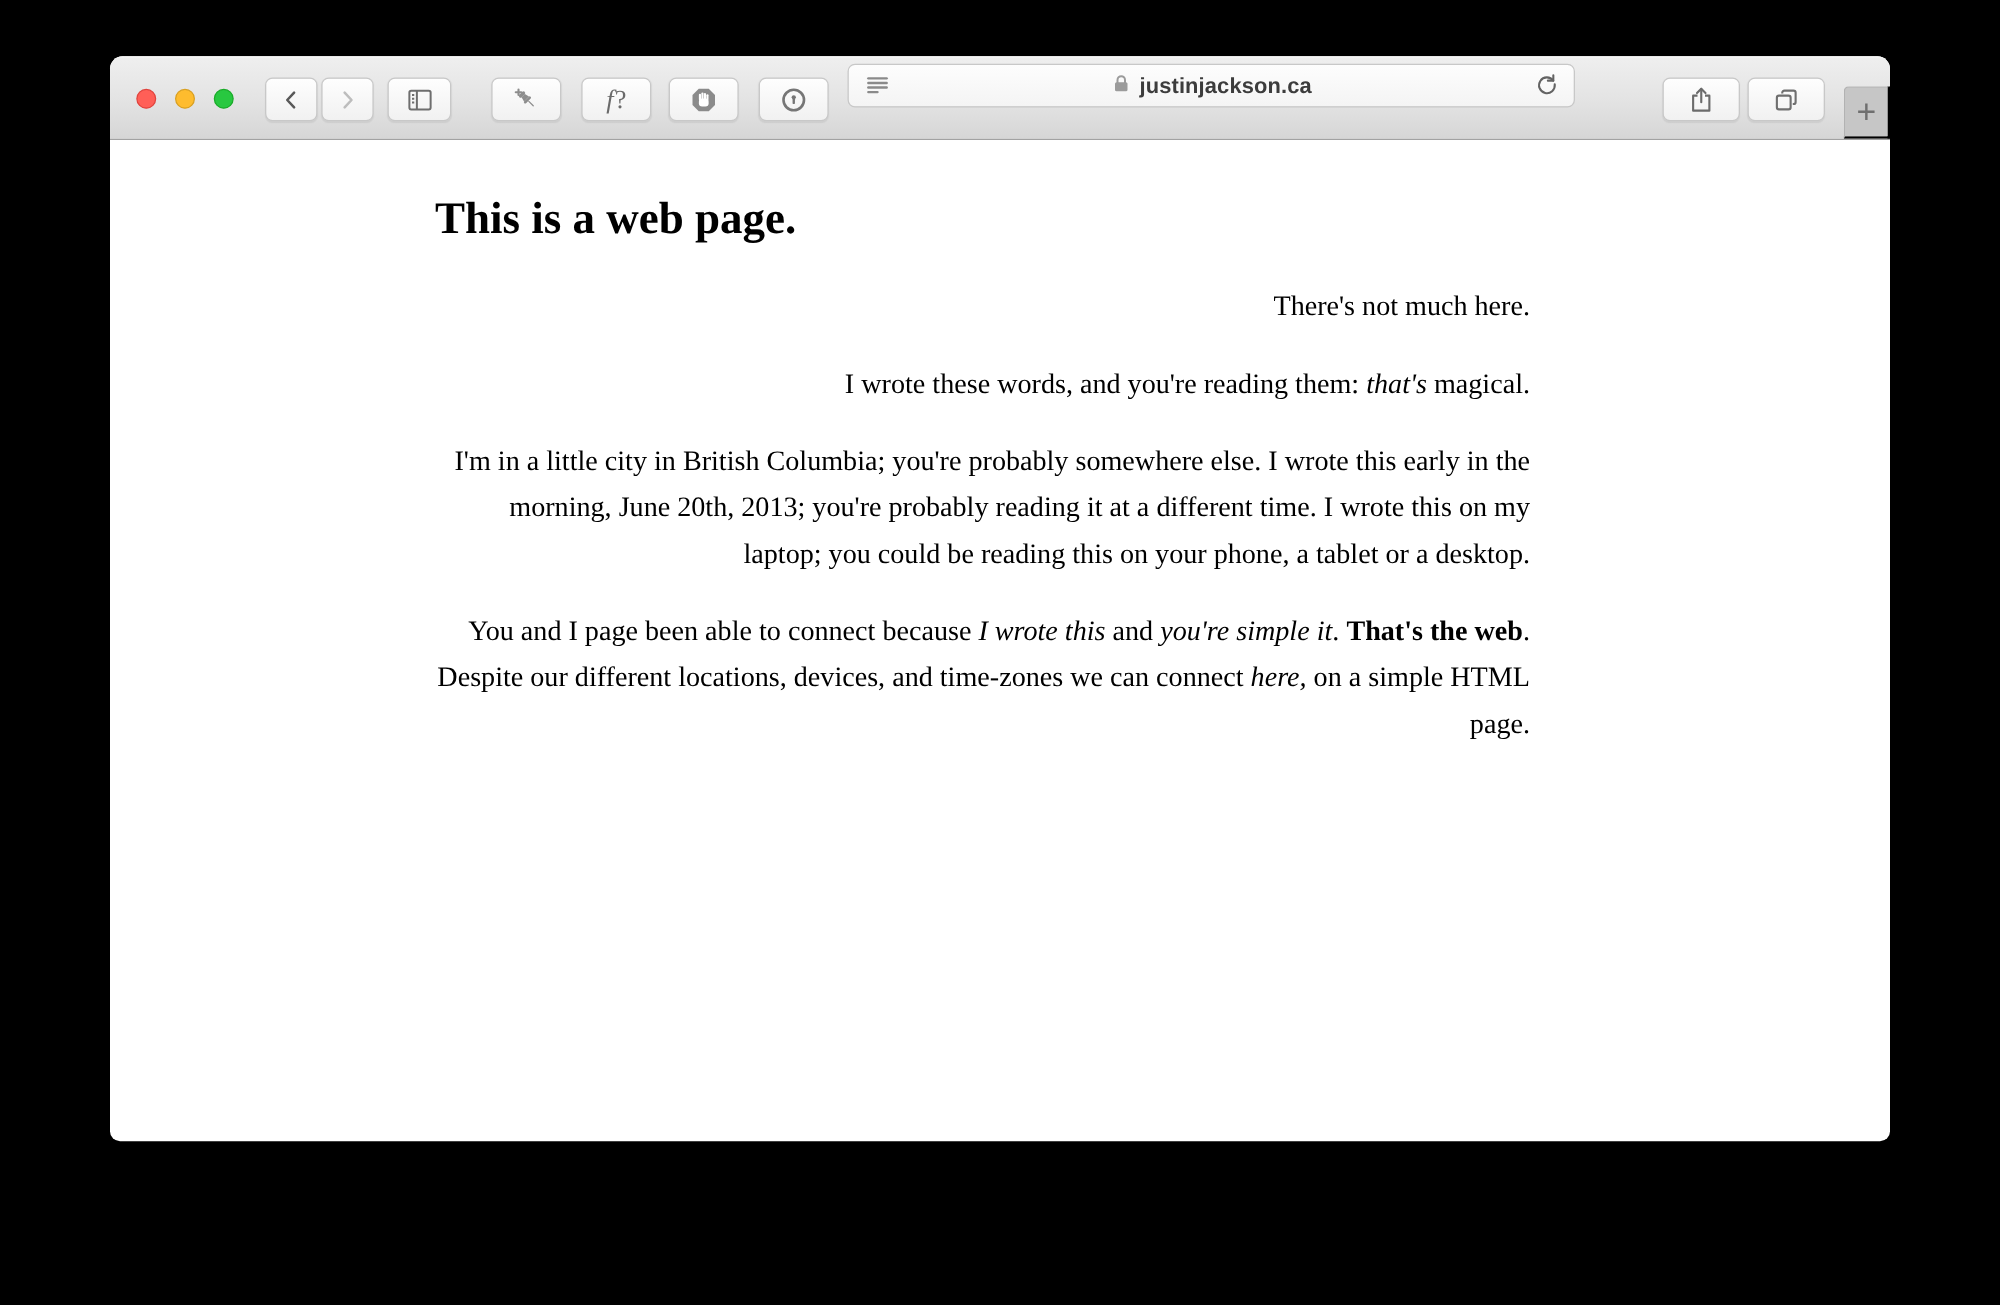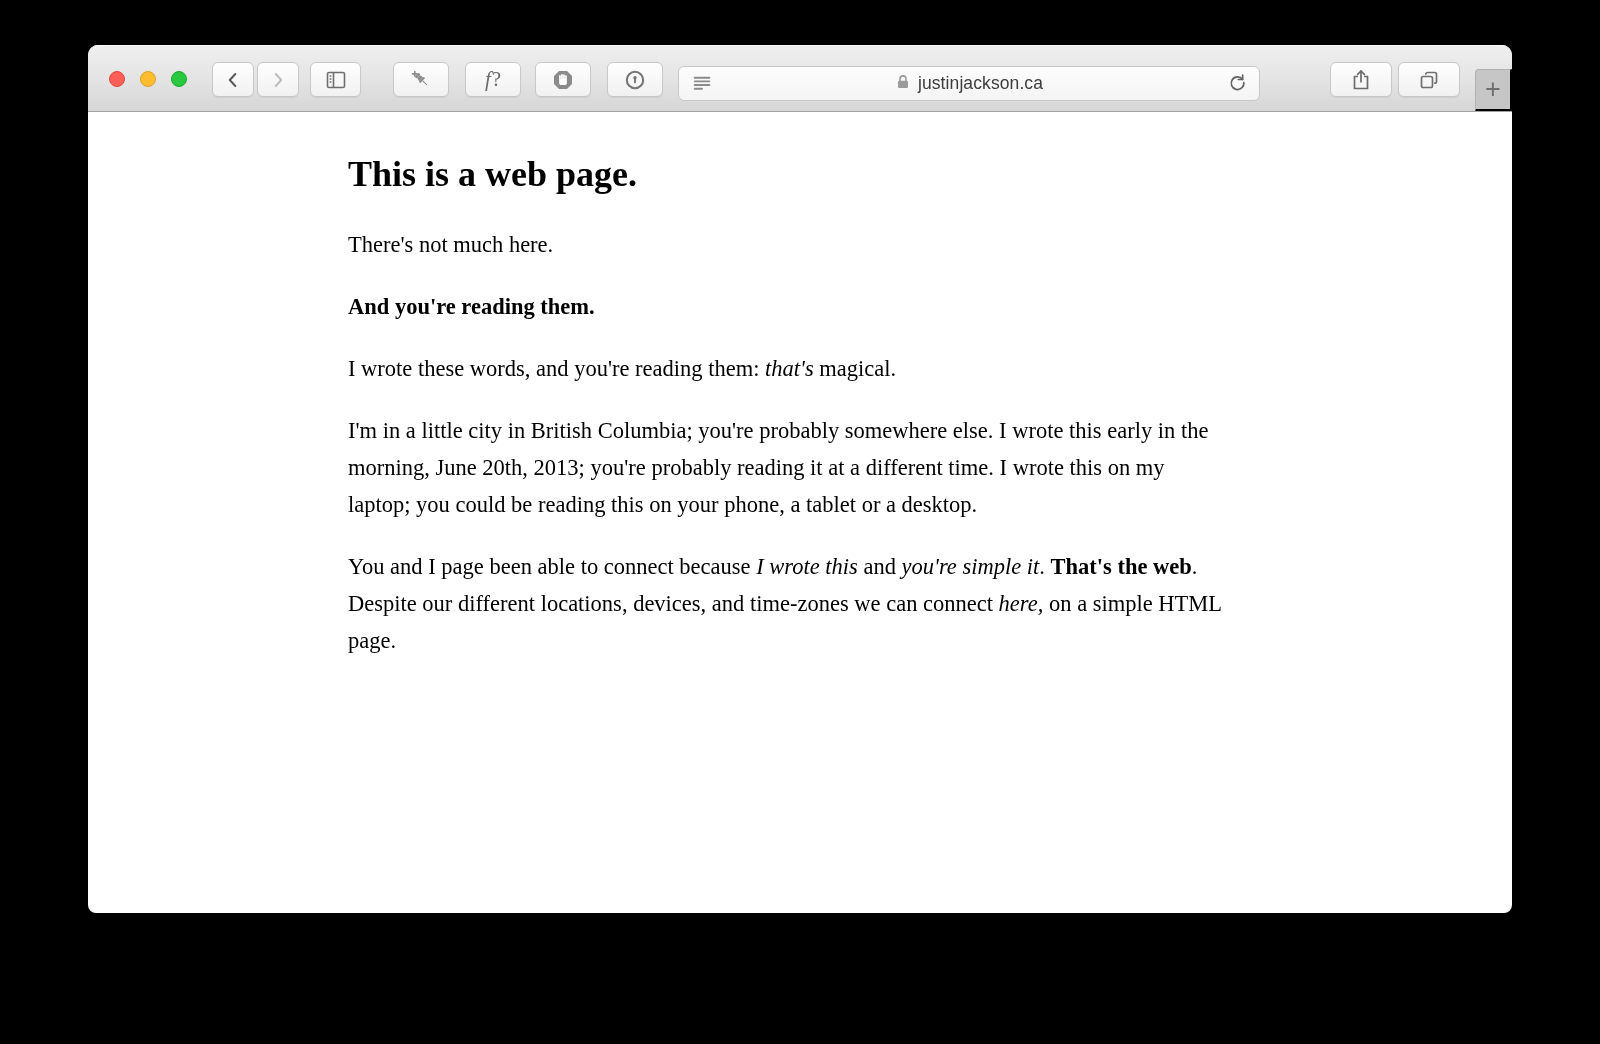--- a/index.html
+++ b/index.html
@@ -41,25 +41,25 @@
   .b-sidebar{left:222px;width:51px;}
   .b-pin{left:305px;width:56px;}
   .b-fq{left:377px;width:56px;font-family:"Liberation Serif",serif;font-size:21px;color:#6a6a6a;}
   .b-fq i{font-style:italic;margin-right:1px;}
   .b-hand{left:447px;width:56px;}
   .b-1p{left:519px;width:56px;}
   .b-share{left:1242px;width:62px;}
   .b-tabs{left:1310px;width:62px;}
   
   .urlfield{
-    position:absolute;left:590px;top:21px;width:582px;height:35px;
+    position:absolute;left:590px;top:6px;width:582px;height:35px;
     background:linear-gradient(180deg,#fdfdfd,#f4f4f4);
     border:1px solid #c8c8c8;border-radius:6px;
     box-sizing:border-box;
-    display:flex;align-items:center;
+    display:flex;align-items:center;font-weight:bold;
   }
   .reader-btn{position:absolute;left:9px;top:5px;width:28px;height:24px;background:none;border:none;padding:0;display:flex;align-items:center;justify-content:center;}
   .url-center{flex:1;display:flex;align-items:center;justify-content:center;gap:7px;}
   .url-text{font-size:17.5px;color:#3c3c3c;letter-spacing:.1px;}
   .reload-btn{position:absolute;right:9px;top:5px;width:26px;height:24px;background:none;border:none;padding:0;display:flex;align-items:center;justify-content:center;}
   
   .newtab{
     position:absolute;left:1387px;top:24px;width:37px;height:42px;
     background:#c6c6c6;border-left:1px solid #b2b2b2;border-top:1px solid #b2b2b2;
     border-top-left-radius:4px;box-sizing:border-box;
@@ -69,21 +69,21 @@
   
   .content{
     padding:36px 0 0 260px;
     font-family:"Liberation Serif","DejaVu Serif",serif;
     color:#000;
   }
   .content h1{
     font-size:36px;line-height:52px;margin:0 0 26px;font-weight:bold;
   }
   .content p{
-    width:876px;font-size:22.5px;line-height:37px;margin:0 0 25px;
+    width:876px;font-size:22.5px;line-height:37px;margin:0 0 25px;text-align:right;
   }
   .content p b{font-weight:bold;}
   .content p i{font-style:italic;}
 </style>
 </head>
 <body>
 
 <div class="window">
 
   <div class="toolbar">
@@ -215,20 +215,19 @@
     <button class="newtab">
       <span>+</span>
     </button>
 
   </div>
 
   <div class="content">
     <h1>This is a web page.</h1>
     <div id="article">
         <p><span>There's not much here.</span></p>
-        <p><b>And you're reading them.</b></p>
         <p><span>I wrote these words, and you're reading them: </span><i>that's</i><span> magical.</span></p>
         <p><span>I'm in a little city in British Columbia; you're probably somewhere else. I wrote this early in the morning, June 20th, 2013; you're probably reading it at a different time. I wrote this on my laptop; you could be reading this on your phone, a tablet or a desktop.</span></p>
         <p><span>You and I page been able to connect because </span><i>I wrote this</i><span> and </span><i>you're simple it</i><span>. </span><b>That's the web</b><span>. Despite our different locations, devices, and time-zones we can connect </span><i>here,</i><span> on a simple HTML page.</span></p>
       </div>
   </div>
 
 </div>
 
 </body></html>

